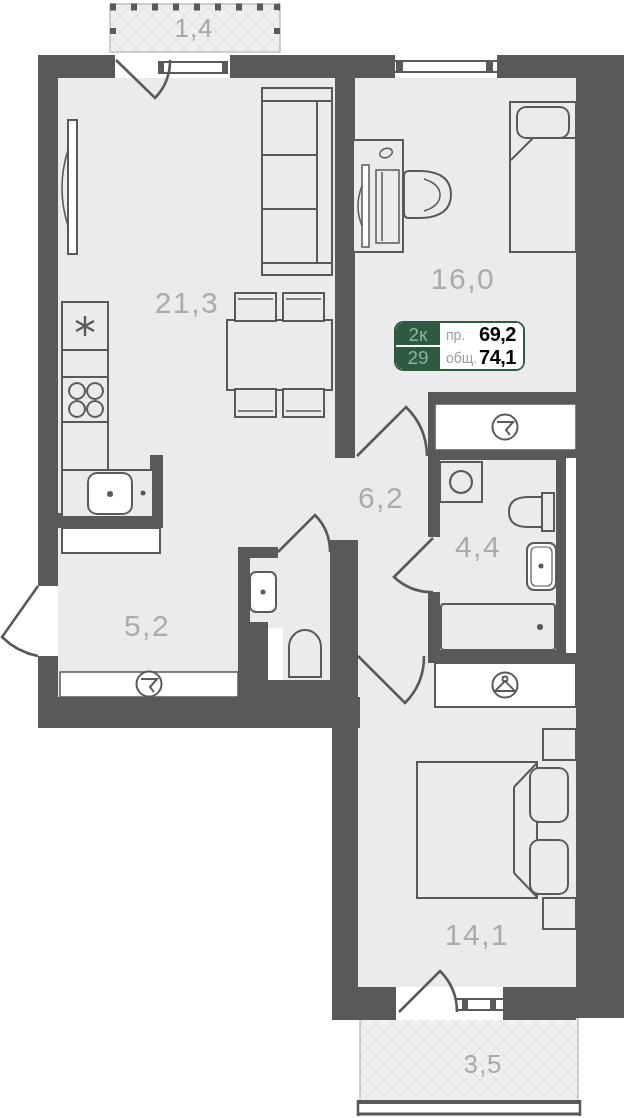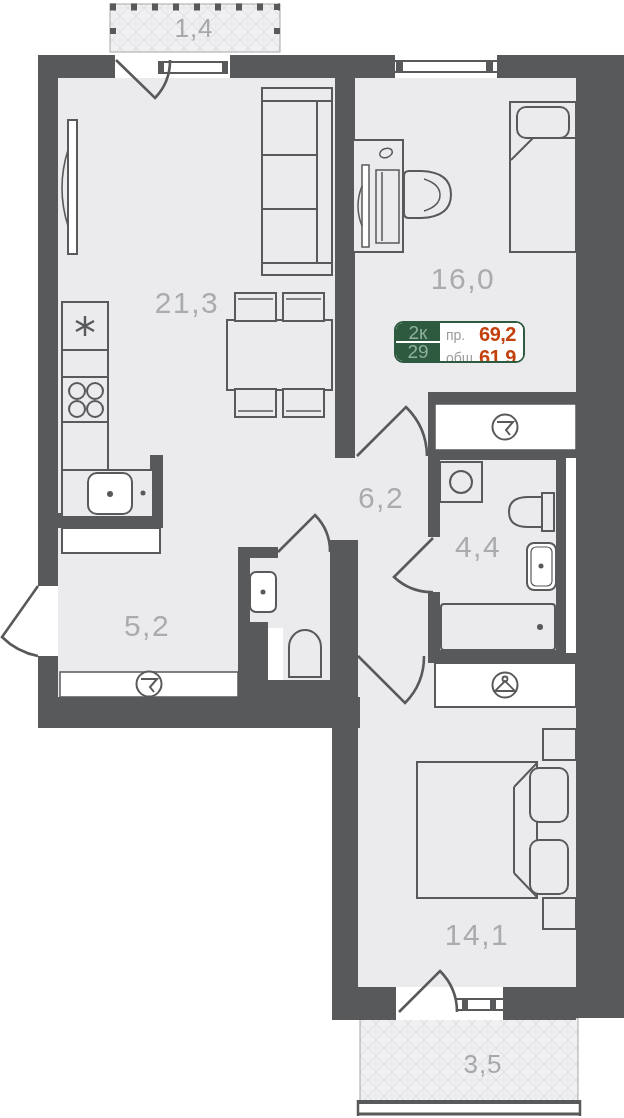--- a/index.html
+++ b/index.html
@@ -1,29 +1,29 @@
 <!DOCTYPE html>
 <html><head>
 <meta charset="utf-8">
 <style>
   html,body{margin:0;padding:0;background:#ffffff;}
   body{width:624px;height:1118px;position:relative;font-family:"Liberation Sans",sans-serif;overflow:hidden;}
   svg{position:absolute;left:0;top:0;}
   .room-label{font-family:"Liberation Sans",sans-serif;font-size:30px;fill:#a9abae;letter-spacing:1.5px;}
   .balcony-label{font-family:"Liberation Sans",sans-serif;font-size:26px;fill:#a6a8ab;letter-spacing:1px;}
 
-  .unit-card{position:absolute;left:394px;top:321px;width:131px;height:42px;box-sizing:border-box;
+  .unit-card{position:absolute;left:394px;top:321px;width:131px;height:50px;box-sizing:border-box;
     border:2.5px solid #2e5a40;border-radius:9px;overflow:hidden;display:flex;background:#ffffff;}
   .card-left{width:44px;background:#2e5a40;color:#8fb09e;display:flex;flex-direction:column;position:relative;flex-shrink:0;}
   .card-left .cell{flex:1;display:flex;align-items:center;justify-content:center;font-size:19px;line-height:1;}
   .card-divider{position:absolute;left:0;right:0;top:50%;height:2px;margin-top:-1px;background:#ffffff;}
   .card-right{flex:1;display:flex;flex-direction:column;background:#ffffff;}
   .card-right .row{flex:1;display:flex;align-items:center;justify-content:space-between;padding:0 7px 0 6px;}
   .card-right .lbl{font-size:14px;color:#9b9da0;}
-  .card-right .val{font-size:20px;font-weight:bold;color:#c2410c;letter-spacing:-0.5px;}
+  .card-right .val{font-size:20px;font-weight:bold;color:#000000;letter-spacing:-0.5px;}
 </style>
 </head>
 <body>
 
 <svg width="624" height="1118" viewBox="0 0 624 1118">
   <defs>
     <pattern id="lattice" width="16" height="16" patternUnits="userSpaceOnUse">
       <rect width="16" height="16" fill="#f0f0f2"></rect>
       <path d="M0,8 L8,0 L16,8 L8,16 Z" fill="none" stroke="#dbdcde" stroke-width="1"></path>
       <path d="M8,0 V16 M0,8 H16" stroke="#e3e4e6" stroke-width="0.7"></path>
@@ -257,16 +257,16 @@
     <div class="card-divider"></div>
     <div class="cell">29</div>
   </div>
   <div class="card-right">
     <div class="row">
       <span class="lbl">пр.</span>
       <span class="val">69,2</span>
     </div>
     <div class="row">
       <span class="lbl">общ.</span>
-      <span class="val">61,9</span>
+      <span class="val">74,1</span>
     </div>
   </div>
 </div>
 
 </body></html>

